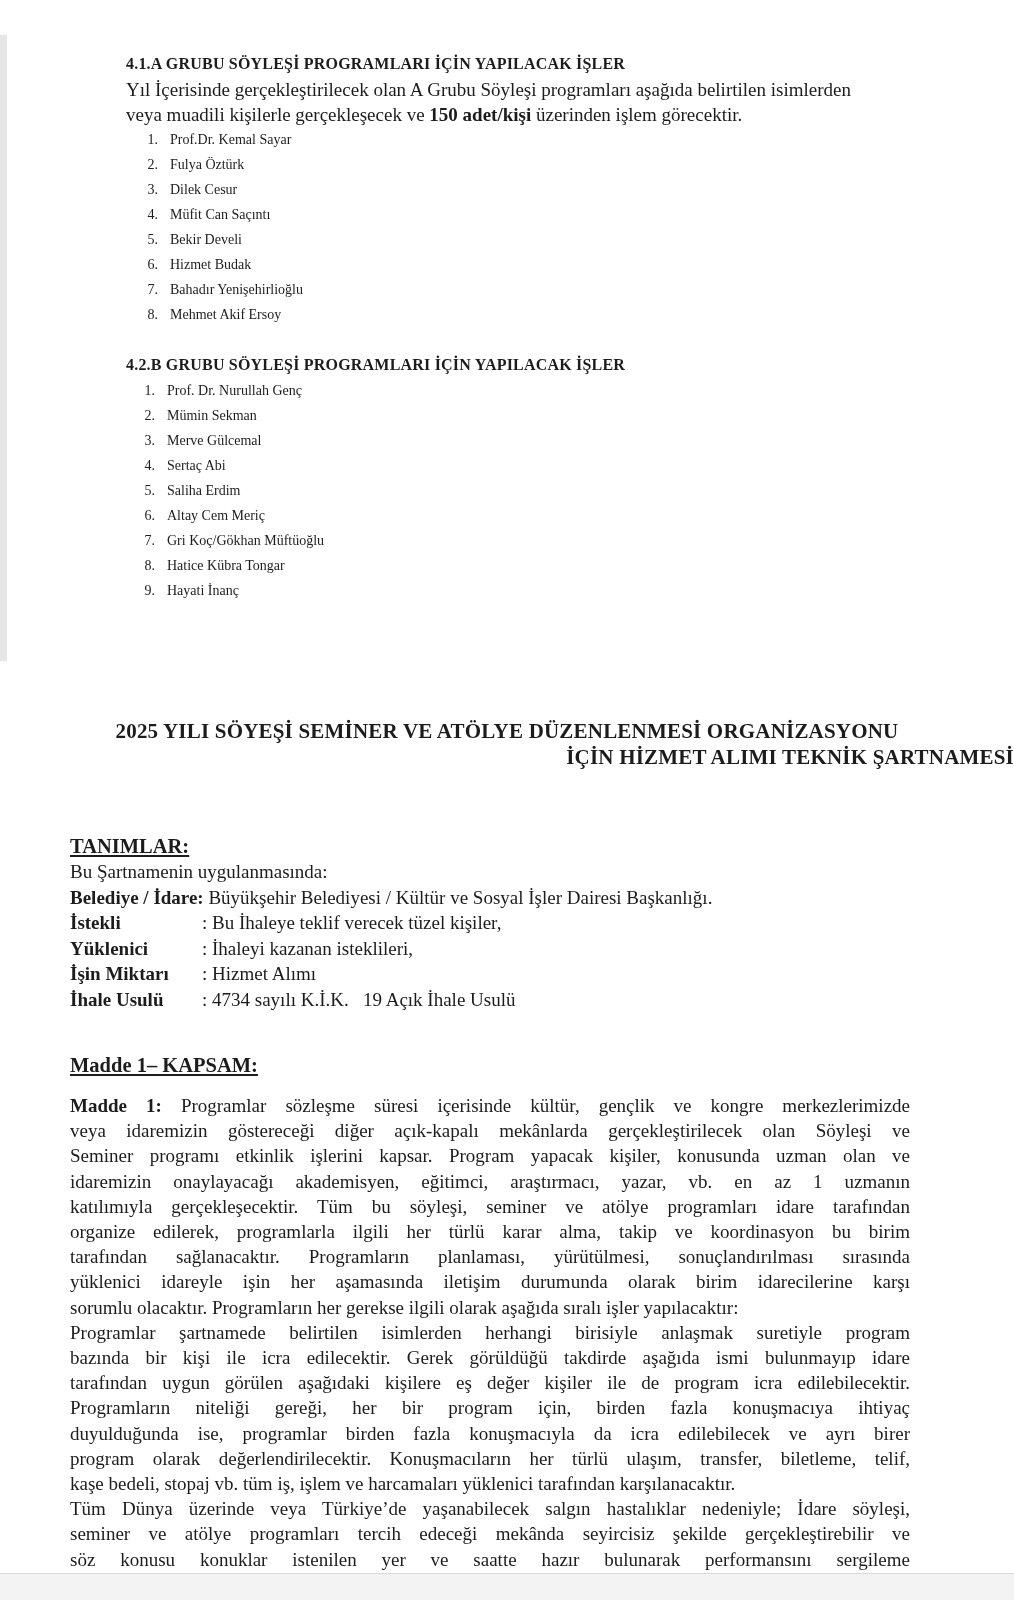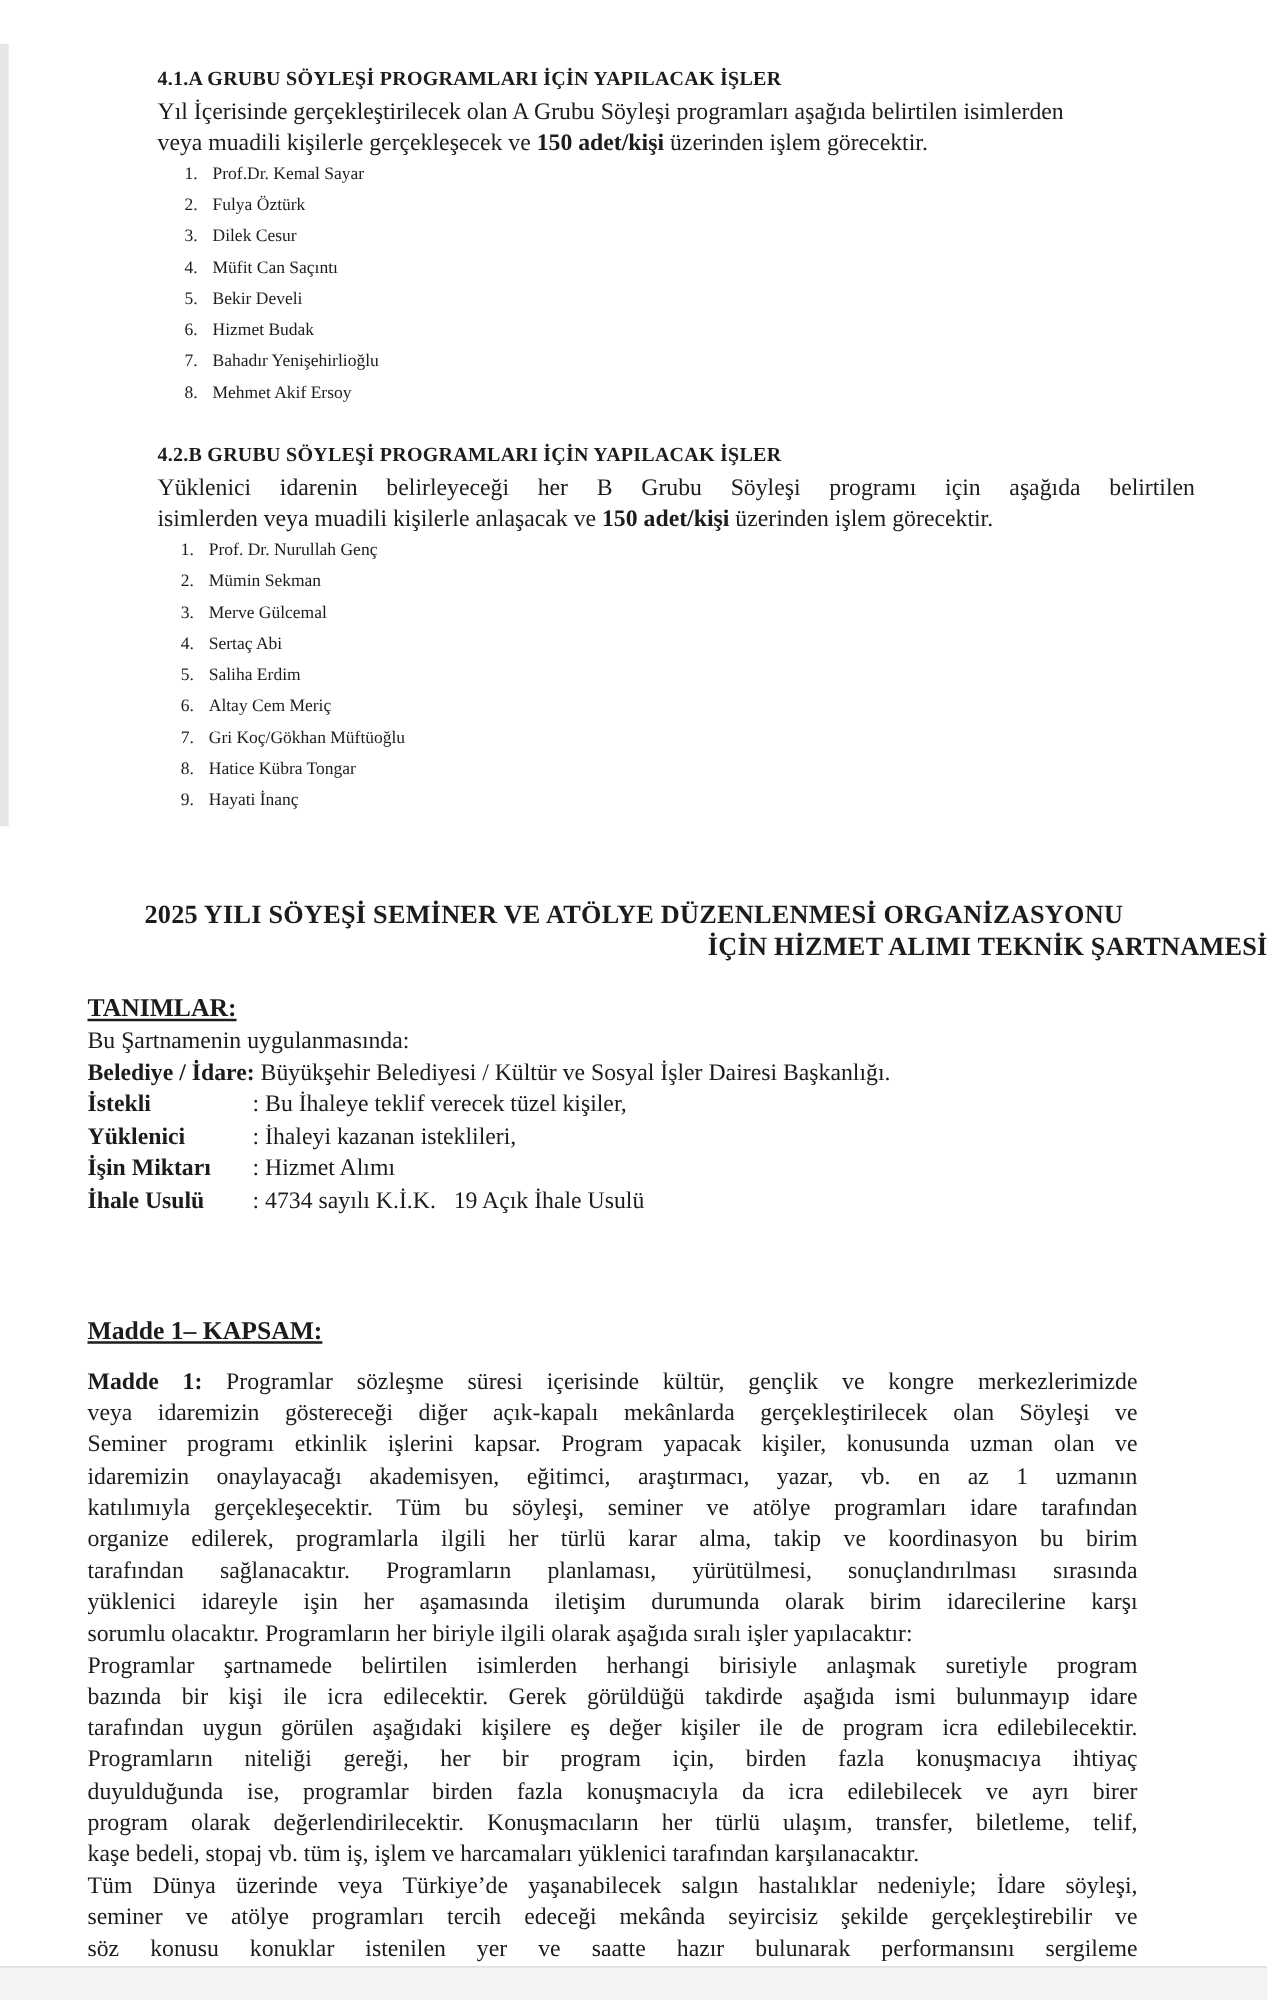--- a/index.html
+++ b/index.html
@@ -67,62 +67,58 @@
     <li><span class="num">4.</span><span>Müfit Can Saçıntı</span></li>
     <li><span class="num">5.</span><span>Bekir Develi</span></li>
     <li><span class="num">6.</span><span>Hizmet Budak</span></li>
     <li><span class="num">7.</span><span>Bahadır Yenişehirlioğlu</span></li>
     <li><span class="num">8.</span><span>Mehmet Akif Ersoy</span></li>
   </ul>
 </div>
 
 <div class="sec" style="top:352px;">
   <div class="h1">4.2.B GRUBU SÖYLEŞİ PROGRAMLARI İÇİN YAPILACAK İŞLER</div>
-  <div class="para">
-    <span class="just" style="display:block;">Yüklenici idarenin belirleyeceği her B Grubu Söyleşi programı için aşağıda belirtilen</span>
-    <span>isimlerden veya muadili kişilerle anlaşacak ve </span><b>150 adet/kişi</b><span> üzerinden işlem görecektir.</span>
-  </div>
   <ul class="list" style="margin-left:-3px;">
     <li><span class="num">1.</span><span>Prof. Dr. Nurullah Genç</span></li>
     <li><span class="num">2.</span><span>Mümin Sekman</span></li>
     <li><span class="num">3.</span><span>Merve Gülcemal</span></li>
     <li><span class="num">4.</span><span>Sertaç Abi</span></li>
     <li><span class="num">5.</span><span>Saliha Erdim</span></li>
     <li><span class="num">6.</span><span>Altay Cem Meriç</span></li>
     <li><span class="num">7.</span><span>Gri Koç/Gökhan Müftüoğlu</span></li>
     <li><span class="num">8.</span><span>Hatice Kübra Tongar</span></li>
     <li><span class="num">9.</span><span>Hayati İnanç</span></li>
   </ul>
 </div>
 
 <div class="title" style="top:718px;">2025 YILI SÖYEŞİ SEMİNER VE ATÖLYE DÜZENLENMESİ ORGANİZASYONU</div>
 <div class="title" style="top:744px;text-align:right;">İÇİN HİZMET ALIMI TEKNİK ŞARTNAMESİ</div>
 
-<div class="p2" style="top:795px;">
+<div class="p2" style="top:834px;">
   <div class="u">TANIMLAR:</div>
   <div class="defrow">Bu Şartnamenin uygulanmasında:</div>
   <div class="defrow"><span class="kk">Belediye / İdare:</span><span> Büyükşehir Belediyesi / Kültür ve Sosyal İşler Dairesi Başkanlığı.</span></div>
   <div class="defrow"><span class="k">İstekli</span><span>: Bu İhaleye teklif verecek tüzel kişiler,</span></div>
   <div class="defrow"><span class="k">Yüklenici</span><span>: İhaleyi kazanan isteklileri,</span></div>
   <div class="defrow"><span class="k">İşin Miktarı</span><span>: Hizmet Alımı</span></div>
   <div class="defrow"><span class="k">İhale Usulü</span><span style="white-space:pre;">: 4734 sayılı K.İ.K.   19 Açık İhale Usulü</span></div>
 </div>
 
 <div class="p2" style="top:1053px;">
   <div class="u">Madde 1– KAPSAM:</div>
   <div class="body2" id="article-body">
       <span class="ln"><b>Madde 1:</b> Programlar sözleşme süresi içerisinde kültür, gençlik ve kongre merkezlerimizde</span>
       <span class="ln">veya idaremizin göstereceği diğer açık-kapalı mekânlarda gerçekleştirilecek olan Söyleşi ve</span>
       <span class="ln">Seminer programı etkinlik işlerini kapsar. Program yapacak kişiler, konusunda uzman olan ve</span>
       <span class="ln">idaremizin onaylayacağı akademisyen, eğitimci, araştırmacı, yazar, vb. en az 1 uzmanın</span>
       <span class="ln">katılımıyla gerçekleşecektir. Tüm bu söyleşi, seminer ve atölye programları idare tarafından</span>
       <span class="ln">organize edilerek, programlarla ilgili her türlü karar alma, takip ve koordinasyon bu birim</span>
       <span class="ln">tarafından sağlanacaktır. Programların planlaması, yürütülmesi, sonuçlandırılması sırasında</span>
       <span class="ln">yüklenici idareyle işin her aşamasında iletişim durumunda olarak birim idarecilerine karşı</span>
-      <span class="ln last">sorumlu olacaktır. Programların her biriyle ilgili olarak aşağıda sıralı işler yapılacaktır:</span>
+      <span class="ln last">sorumlu olacaktır. Programların her gerekse ilgili olarak aşağıda sıralı işler yapılacaktır:</span>
       <span class="ln">Programlar şartnamede belirtilen isimlerden herhangi birisiyle anlaşmak suretiyle program</span>
       <span class="ln">bazında bir kişi ile icra edilecektir. Gerek görüldüğü takdirde aşağıda ismi bulunmayıp idare</span>
       <span class="ln">tarafından uygun görülen aşağıdaki kişilere eş değer kişiler ile de program icra edilebilecektir.</span>
       <span class="ln">Programların niteliği gereği, her bir program için, birden fazla konuşmacıya ihtiyaç</span>
       <span class="ln">duyulduğunda ise, programlar birden fazla konuşmacıyla da icra edilebilecek ve ayrı birer</span>
       <span class="ln">program olarak değerlendirilecektir. Konuşmacıların her türlü ulaşım, transfer, biletleme, telif,</span>
       <span class="ln last">kaşe bedeli, stopaj vb. tüm iş, işlem ve harcamaları yüklenici tarafından karşılanacaktır.</span>
       <span class="ln">Tüm Dünya üzerinde veya Türkiye’de yaşanabilecek salgın hastalıklar nedeniyle; İdare söyleşi,</span>
       <span class="ln">seminer ve atölye programları tercih edeceği mekânda seyircisiz şekilde gerçekleştirebilir ve</span>
       <span class="ln">söz konusu konuklar istenilen yer ve saatte hazır bulunarak performansını sergileme</span>

